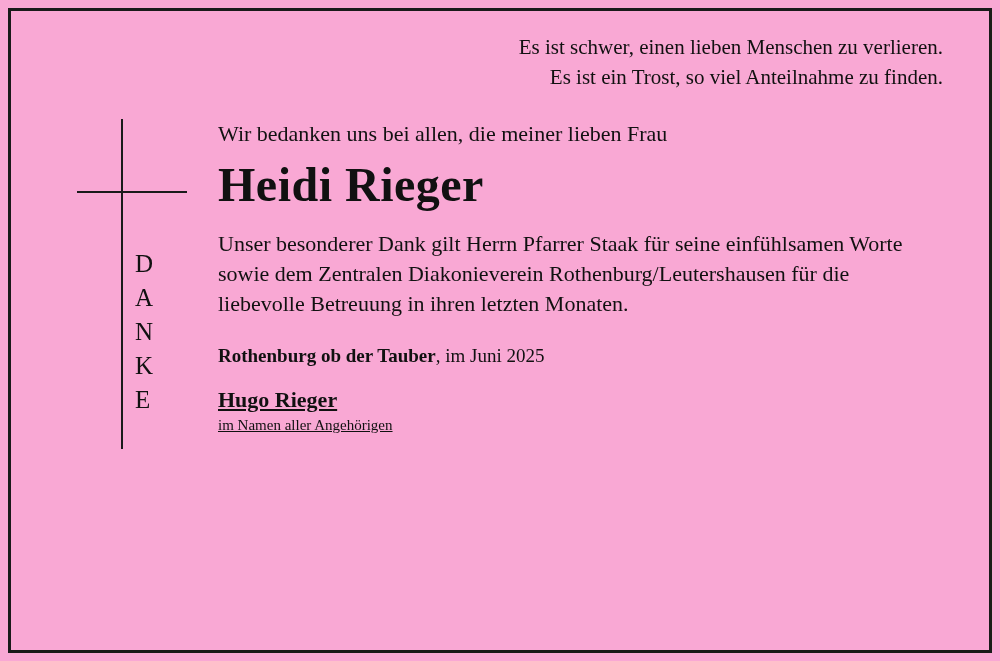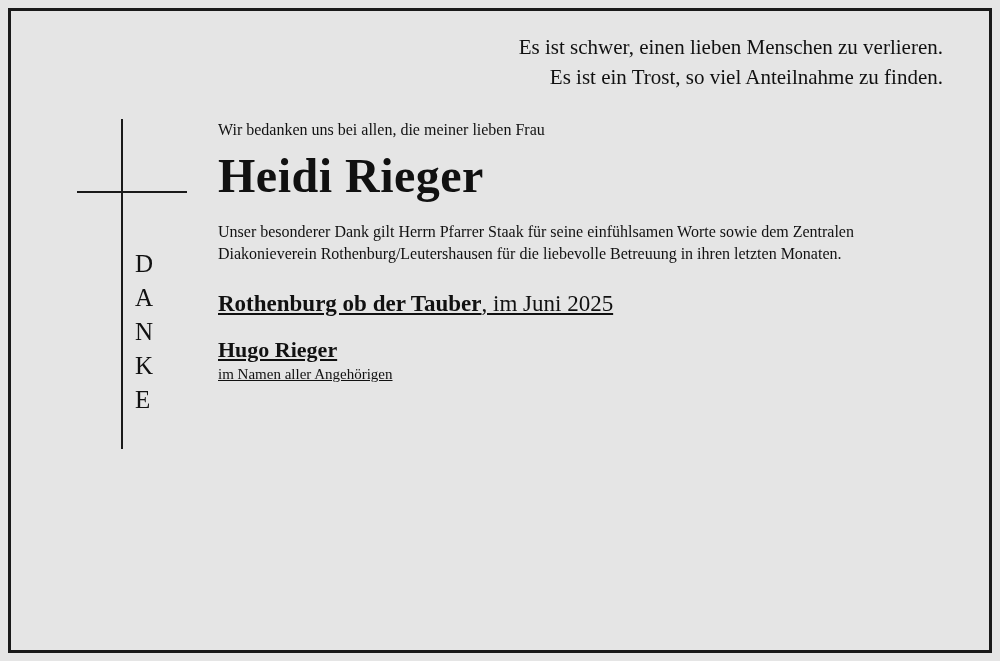--- a/index.html
+++ b/index.html
@@ -8,21 +8,21 @@
     background: #ffffff;
   }
   body {
     font-family: "Liberation Serif", serif;
     color: #111111;
   }
   .page {
     width: 1000px;
     height: 661px;
     box-sizing: border-box;
-    background: #e5e5e5;
+    background: #f9a8d4;
     position: relative;
     overflow: hidden;
   }
   .border-outer {
     position: absolute;
     left: 8px;
     top: 8px;
     right: 8px;
     bottom: 8px;
     border: 3px solid #1a1a1a;
@@ -94,39 +94,38 @@
   .danke span {
     display: block;
   }
 
   .text-col {
     flex: 1 1 auto;
     padding-right: 8px;
   }
   p {
     margin: 0 10px 16px 0;
-    font-size: 16px;
+    font-size: 22px;
     line-height: 1.36;
   }
   .lead {
     margin-bottom: 6px;
   }
   .deceased-name {
     text-align: left;
     font-size: 48px;
     font-weight: bold;
     letter-spacing: 0.5px;
     margin: 10px 0 18px 0;
     line-height: 1.1;
   }
   .place-line {
     margin-top: 26px;
     margin-bottom: 6px;
-    font-size: 23px;
-    text-decoration: underline;
+    font-size: 19px;
   }
   .place-line .bold {
     font-weight: bold;
   }
   .signature {
     margin-top: 18px;
     padding-right: 14px;
     text-decoration: underline;
   }
   .signature .name {

